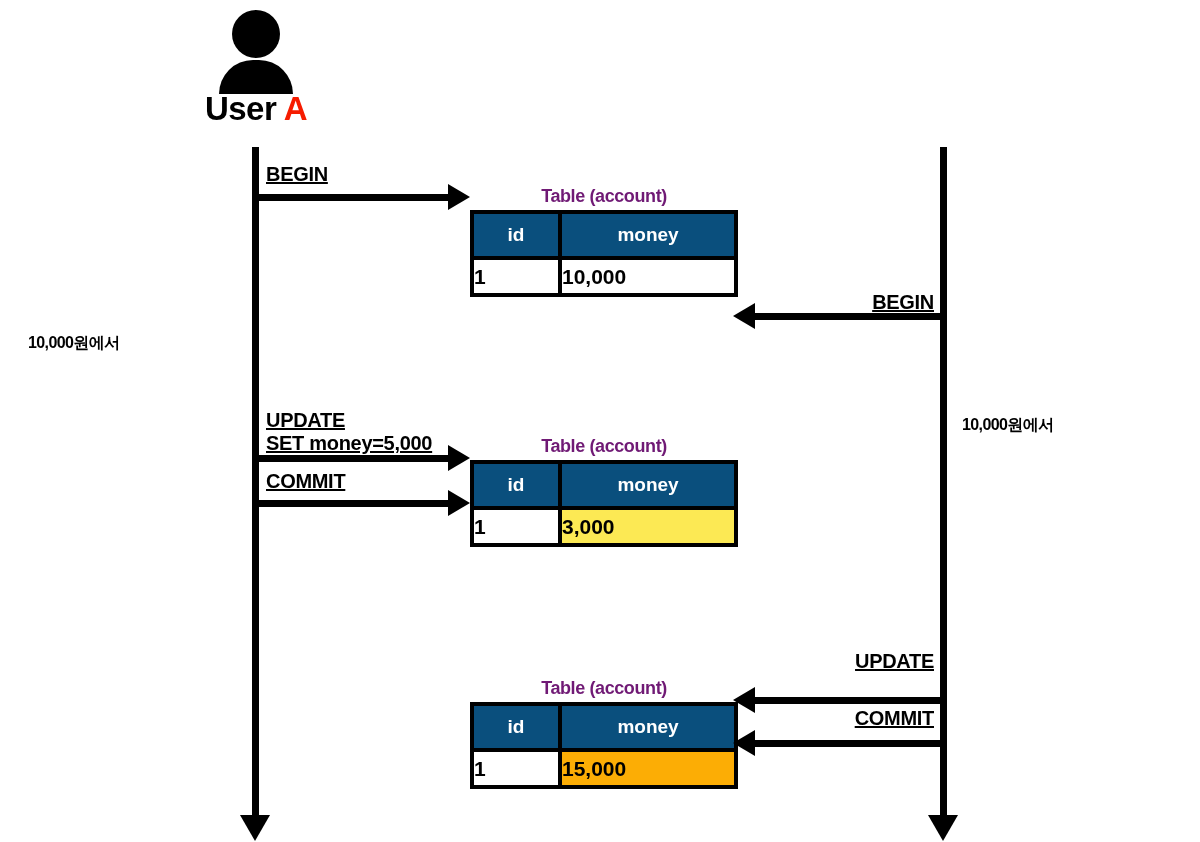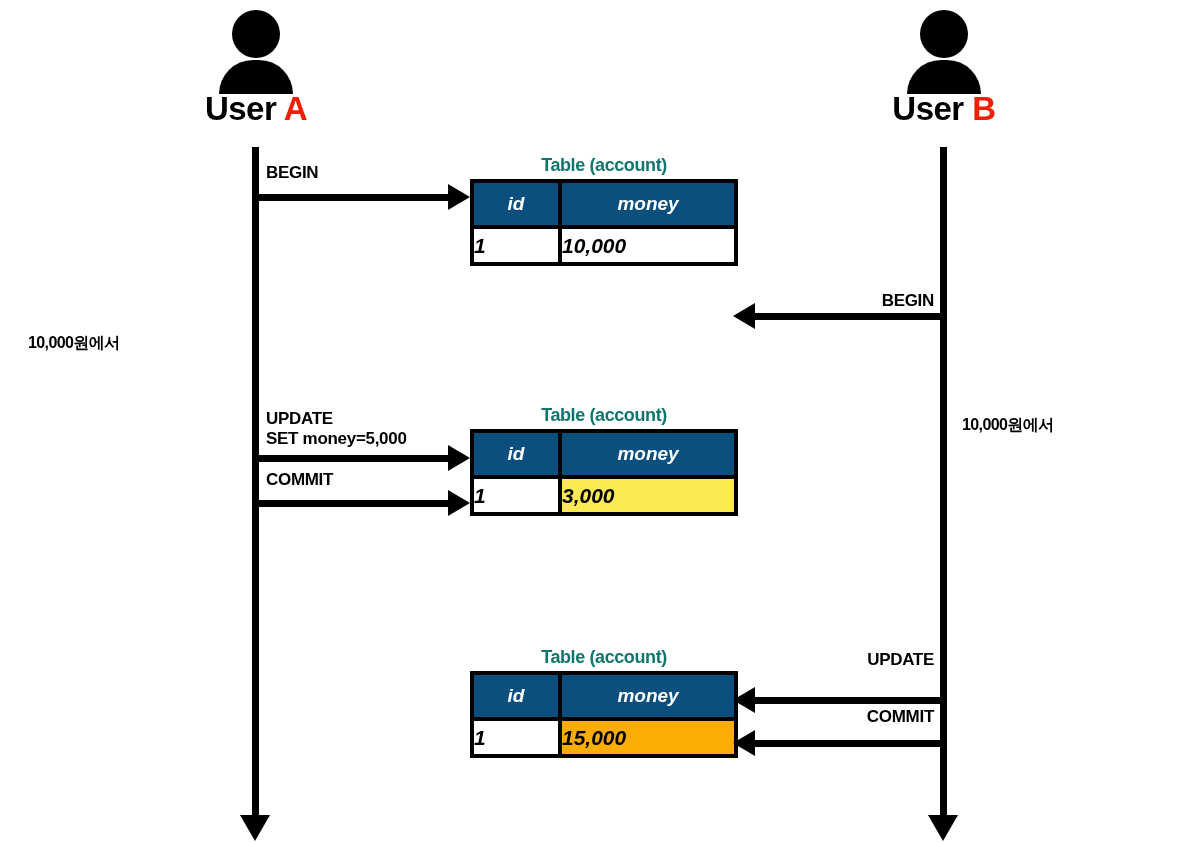--- a/index.html
+++ b/index.html
@@ -70,50 +70,51 @@
   }
   .arrow-left{
     position:absolute;
     width:0;height:0;
     border-top:13px solid transparent;
     border-bottom:13px solid transparent;
     border-right:22px solid #000000;
   }
   .msg-label{
     position:absolute;
-    font-size:17px;
+    font-size:20px;
     font-weight:bold;
     color:#000000;
     line-height:1.15;
     letter-spacing:-0.3px;
     white-space:nowrap;
+    text-decoration:underline;
   }
   .msg-label.right{text-align:right;}
 
   
   .tblwrap{position:absolute;}
   .tbl-caption{
     font-size:18px;
     font-weight:bold;
     text-align:center;
-    color:#0f766e;
+    color:#701a75;
     letter-spacing:-0.4px;
     margin-bottom:5px;
     line-height:1;
+    margin-top:31px;
   }
   table.acct{
     border-collapse:collapse;
     table-layout:fixed;
     background:#ffffff;
   }
   table.acct th, table.acct td{
     border:4px solid #000000;
     font-weight:bold;
     padding:0;
-    font-style:italic;
   }
   table.acct th{
     background:#0a4f7d;
     color:#ffffff;
     font-size:19px;
     height:42px;
   }
   table.acct td{
     background:#ffffff;
     color:#000000;
@@ -147,30 +148,20 @@
     <div class="avatar">
       <div class="head"></div>
       <div class="body"></div>
     </div>
     <div class="name">
       <span>User</span>
       <span class="accent">A</span>
     </div>
   </div>
 
-  <div class="actor" style="left:884px; top:8px; width:120px;">
-    <div class="avatar">
-      <div class="head"></div>
-      <div class="body"></div>
-    </div>
-    <div class="name">
-      <span>User</span>
-      <span class="accent">B</span>
-    </div>
-  </div>
 
   <div class="lifeline" style="left:252px; top:147px; height:673px;"></div>
   <div class="lifeline-head" style="left:240px; top:815px;"></div>
 
   <div class="lifeline" style="left:940px; top:147px; height:673px;"></div>
   <div class="lifeline-head" style="left:928px; top:815px;"></div>
 
   <div class="msg" style="left:256px; top:194px; width:195px;"></div>
   <div class="arrow-right" style="left:448px; top:184px;"></div>
   <div class="msg-label" style="left:266px; top:163px;">BEGIN</div>

